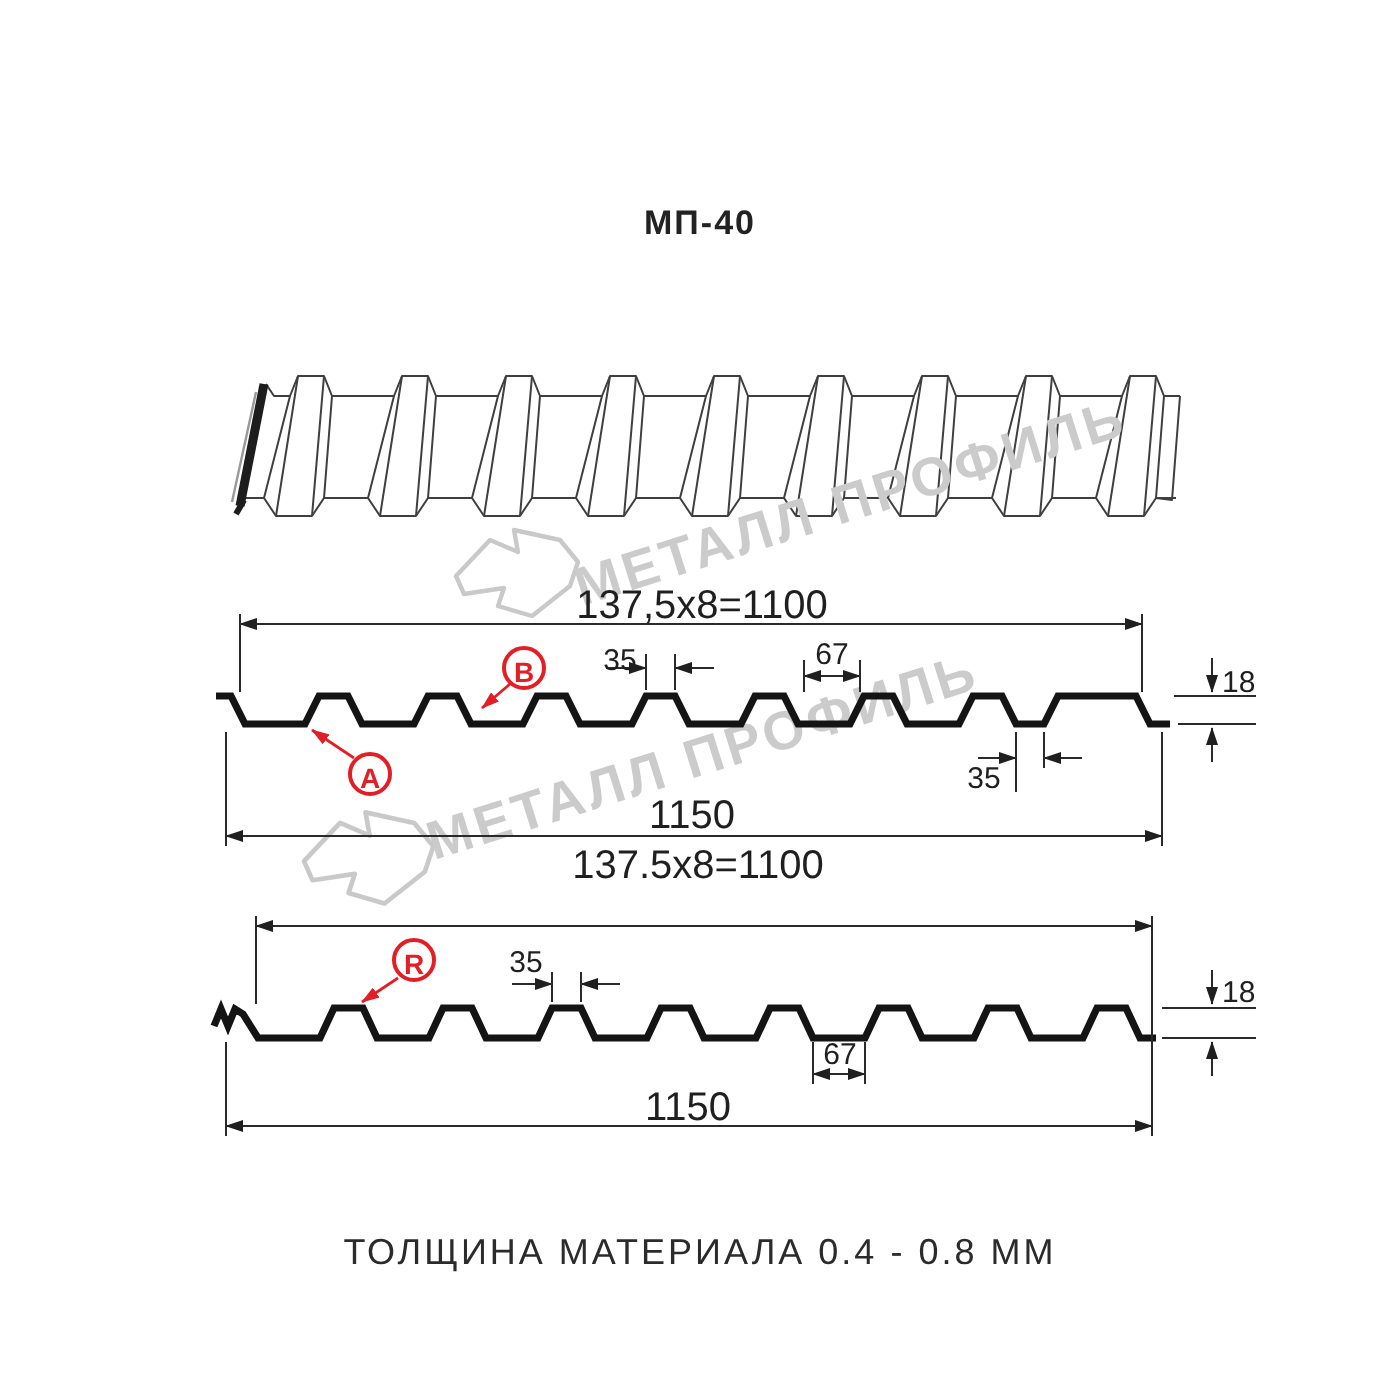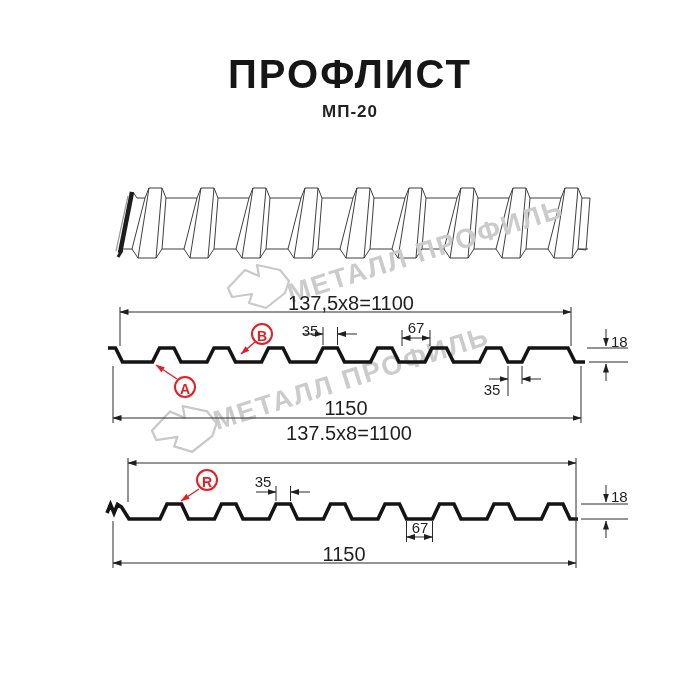--- a/index.html
+++ b/index.html
@@ -171,34 +171,34 @@
         <line x1="581" y1="519" x2="628" y2="519"></line>
         <line x1="606" y1="485" x2="606" y2="502" marker-end="url(#mb)"></line>
         <line x1="606" y1="538" x2="606" y2="521" marker-end="url(#mb)"></line>
       </g>
       <g stroke="#e31e24" stroke-width="1.4" fill="none">
         <line x1="199" y1="489" x2="181" y2="501" marker-end="url(#mr)"></line>
       </g>
     </g>
   </svg>
 
-  <div id="title" class="abs ctr">ПРОФЛИСТ</div>
-  <div id="subtitle" class="abs ctr">МП-20</div>
+  <div id="subtitle" class="abs ctr">МП-40</div>
 
   <div class="abs ctr dim" style="left:351px;top:292px;">137,5x8=1100</div>
   <div class="abs ctr dim-s" style="left:310px;top:322px;">35</div>
   <div class="abs ctr dim-s" style="left:416px;top:319px;">67</div>
   <div class="abs ctr dim-s" style="left:492px;top:381px;">35</div>
   <div class="abs dim-s" style="left:611px;top:333px;">18</div>
   <div class="abs ctr dim" style="left:346px;top:397px;">1150</div>
 
   <div class="abs marker-circle" style="left:174px;top:376px;">A</div>
   <div class="abs marker-circle" style="left:251px;top:323px;">B</div>
 
   <div class="abs ctr dim" style="left:349px;top:422px;">137.5x8=1100</div>
   <div class="abs ctr dim-s" style="left:263px;top:473px;">35</div>
   <div class="abs ctr dim-s" style="left:420px;top:519px;">67</div>
   <div class="abs dim-s" style="left:611px;top:488px;">18</div>
   <div class="abs ctr dim" style="left:344px;top:543px;">1150</div>
 
   <div class="abs marker-circle" style="left:196px;top:469px;">R</div>
 
+  <div id="footer" class="abs ctr">ТОЛЩИНА МАТЕРИАЛА 0.4 - 0.8 ММ</div>
 </div>
 
 </body></html>

